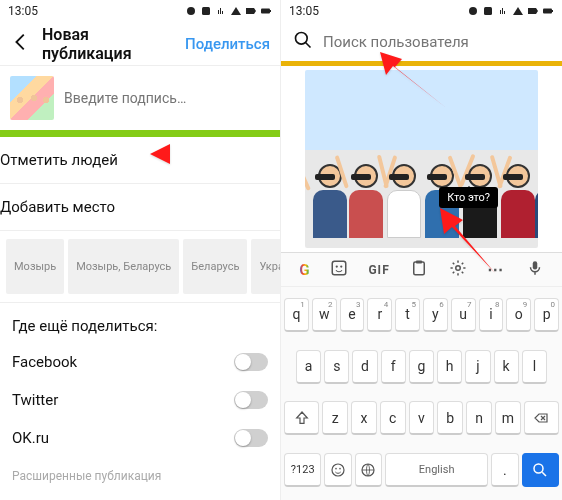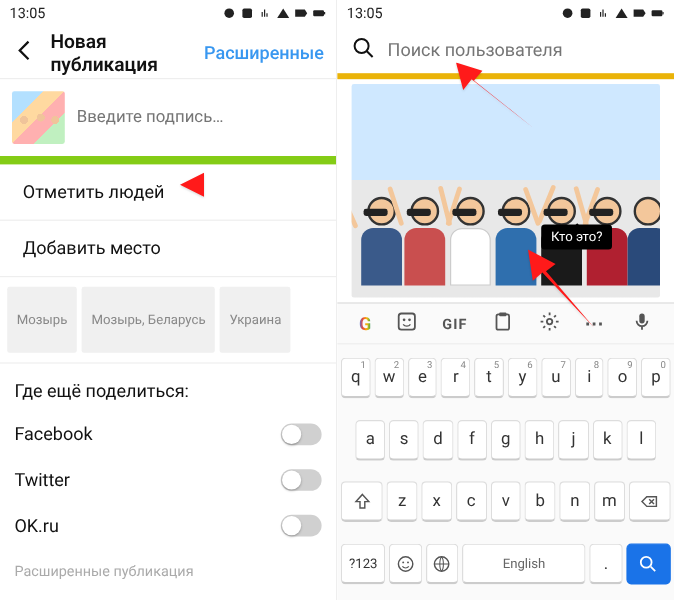--- a/index.html
+++ b/index.html
@@ -11,33 +11,33 @@
   .status .sicons{display:flex;gap:3px;align-items:center;}
   .status .sicons svg{width:12px;height:12px;fill:#222;}
   .header{height:44px;display:flex;align-items:center;padding:0 10px;gap:10px;border-bottom:1px solid #eee;}
   .header .title{flex:1;font-weight:600;font-size:16px;color:#111;}
   .header .action{color:#3897f0;font-size:15px;font-weight:500;}
   .back svg{width:22px;height:22px;stroke:#111;fill:none;stroke-width:2;}
   .caption-row{display:flex;align-items:center;gap:10px;padding:10px;border-bottom:7px solid #84cc16;}
   .thumb{width:44px;height:44px;border-radius:2px;background:linear-gradient(135deg,#b3e0ff 0 30%,#ffd9a0 30% 50%,#ffb0b0 50% 70%,#c0f0c0 70%);position:relative;overflow:hidden;}
   .thumb::after{content:"";position:absolute;inset:0;background:radial-gradient(8px 8px at 10px 24px,#f0c49a 40%,transparent 42%),radial-gradient(8px 8px at 24px 22px,#f0c49a 40%,transparent 42%),radial-gradient(8px 8px at 36px 24px,#f0c49a 40%,transparent 42%);}
   .caption-input{border:none;outline:none;font-size:14px;color:#999;flex:1;}
-  .row{padding:14px 19px;border-bottom:1px solid #eee;font-size:15px;color:#111;display:flex;align-items:center;justify-content:space-between;}
+  .row{padding:14px 0;border-bottom:1px solid #eee;font-size:15px;color:#111;display:flex;align-items:center;justify-content:space-between;}
   .chips{display:flex;gap:4px;padding:8px 6px;border-bottom:1px solid #eee;overflow:hidden;}
   .chip{background:#f0f0f0;color:#888;font-size:11px;padding:21px 8px;border-radius:2px;white-space:nowrap;}
   .section-title{padding:14px 12px 8px;font-size:15px;color:#111;}
   .share-row{padding:10px 12px;display:flex;align-items:center;justify-content:space-between;font-size:15px;color:#111;}
   .toggle{width:34px;height:18px;background:#d0d0d0;border-radius:10px;position:relative;}
   .toggle::after{content:"";width:16px;height:16px;background:#fff;border-radius:50%;position:absolute;top:1px;left:1px;box-shadow:0 1px 2px rgba(0,0,0,.3);}
   .adv{padding:12px;font-size:12px;color:#aaa;}
   
   .search-row{height:44px;display:flex;align-items:center;padding:0 12px;gap:10px;border-bottom:5px solid #eab308;}
   .search-row svg{width:20px;height:20px;stroke:#111;fill:none;stroke-width:2;}
   .search-input{border:none;outline:none;font-size:15px;color:#999;flex:1;}
-  .photo{height:178px;margin:4px 12px;border-radius:2px;background:linear-gradient(180deg,#cfe8ff 0 45%,#e8e8e8 45% 100%);position:relative;overflow:hidden;}
+  .photo{height:178px;margin:4px 24px;border-radius:2px;background:linear-gradient(180deg,#cfe8ff 0 45%,#e8e8e8 45% 100%);position:relative;overflow:hidden;}
   .person{position:absolute;bottom:10px;width:38px;}
   .person .head{width:24px;height:24px;border-radius:50%;background:#f3c79b;margin:0 auto;border:2px solid #333;}
   .person .body{width:34px;height:48px;border-radius:10px 10px 0 0;margin:2px auto 0;}
   .glasses{position:absolute;width:20px;height:6px;background:#222;border-radius:2px;top:10px;left:4px;}
   .arm{position:absolute;width:4px;height:34px;background:#f3c79b;border-radius:3px;transform-origin:bottom center;}
   .tag-bubble{position:absolute;background:#000;color:#fff;font-size:11px;padding:4px 8px;border-radius:3px;right:40px;bottom:40px;}
   .tag-bubble::before{content:"";position:absolute;top:-5px;left:50%;margin-left:-4px;border:4px solid transparent;border-bottom-color:#000;}
   .kb{flex:1;background:#fafafa;border-top:1px solid #ddd;display:flex;flex-direction:column;}
   .kb-tool{height:34px;display:flex;align-items:center;justify-content:space-around;padding:0 8px;border-bottom:1px solid #eee;}
   .kb-tool .g{font-weight:bold;font-size:15px;background:linear-gradient(90deg,#4285F4,#EA4335,#FBBC05,#34A853);-webkit-background-clip:text;-webkit-text-fill-color:transparent;}
@@ -84,35 +84,36 @@
             <rect x="2" y="7" width="18" height="10" rx="2"></rect>
             <rect x="20" y="10" width="2" height="4"></rect>
           </svg>
       </span>
     </div>
     <div class="header">
       <span class="back"><svg viewBox="0 0 24 24">
             <path d="M15 4l-8 8 8 8"></path>
           </svg></span>
       <span class="title">Новая публикация</span>
-      <span class="action">Расширенные</span>
+      <span class="action">Поделиться</span>
     </div>
     <div class="caption-row">
       <div class="thumb"></div>
       <input class="caption-input" placeholder="Введите подпись…" style="">
     </div>
     <div class="row">
         <span>Отметить людей</span>
       </div>
     <div class="row">
         <span>Добавить место</span>
       </div>
     <div class="chips">
       <span class="chip">Мозырь</span>
       <span class="chip">Мозырь, Беларусь</span>
+      <span class="chip">Беларусь</span>
       <span class="chip">Украина</span>
     </div>
     <div class="section-title">Где ещё поделиться:</div>
     <div class="share-row">
         <span>Facebook</span>
         <span class="toggle"></span>
       </div>
     <div class="share-row">
         <span>Twitter</span>
         <span class="toggle"></span>

